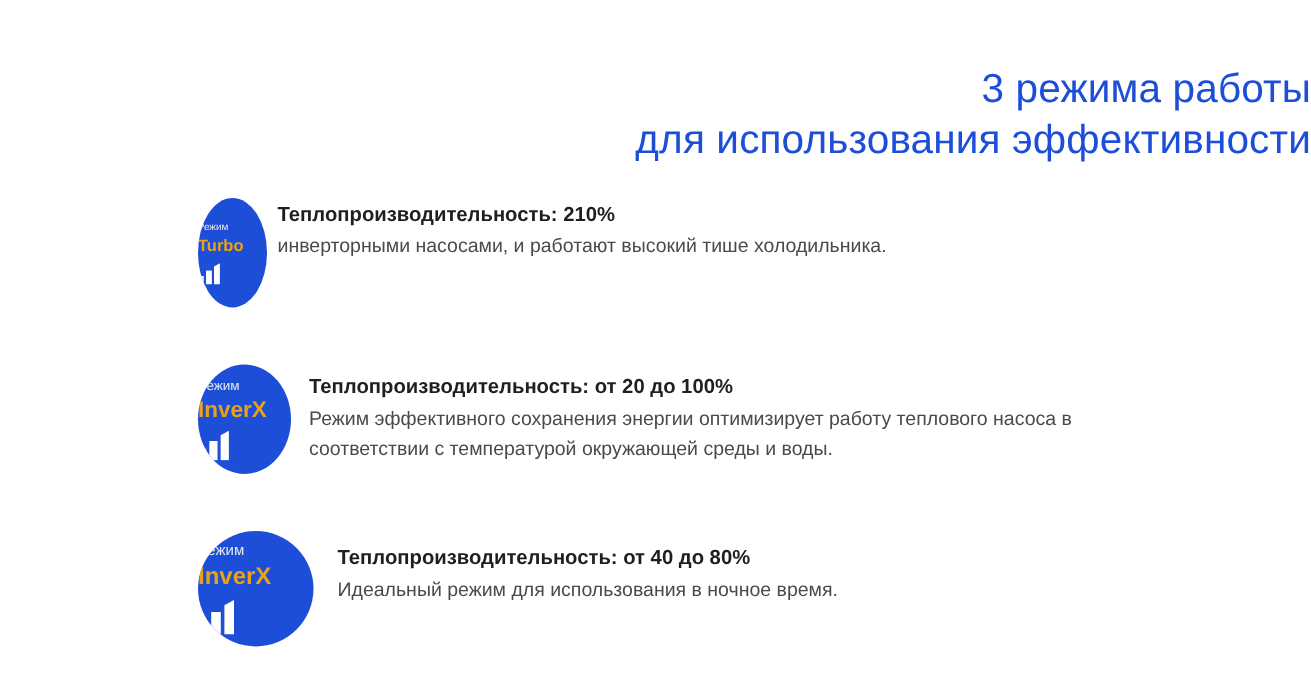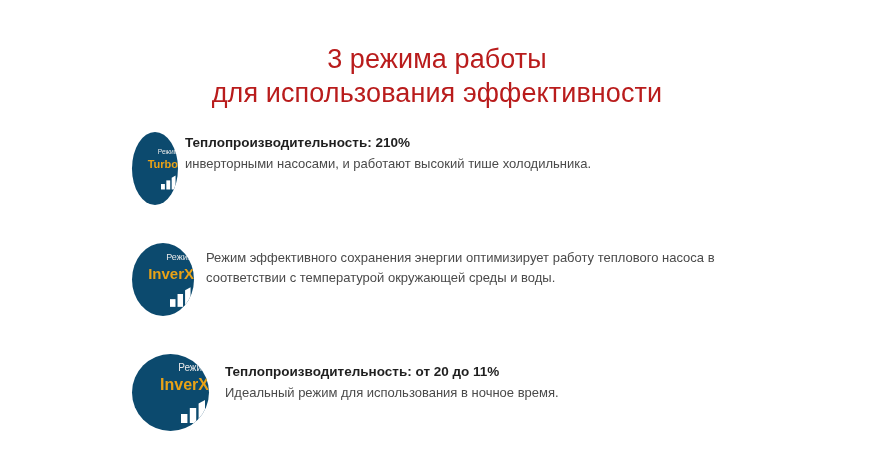--- a/index.html
+++ b/index.html
@@ -12,25 +12,25 @@
     width: 874px;
     height: 453px;
     overflow: hidden;
     font-family: "Liberation Sans", "DejaVu Sans", sans-serif;
     color: #3a3a3a;
     position: relative;
   }
 
   
   .page-title {
-    text-align: center;
+    text-align: right;
     font-size: 27px;
     line-height: 34px;
     font-weight: 400;
-    color: #b91c1c;
+    color: #1d4ed8;
     padding-top: 24px;
     letter-spacing: 0.1px;
   }
   .page-title .title-line {
     display: block;
     white-space: nowrap;
   }
 
   
   .modes {
@@ -42,26 +42,26 @@
     display: flex;
     align-items: flex-start;
   }
   .mode-row--turbo   { margin-top: 0px;  }
   .mode-row--smart   { margin-top: 38px; }
   .mode-row--silence { margin-top: 38px; }
 
   
   .badge {
     flex: 0 0 auto;
-    background: #0c4a6e;
+    background: #1d4ed8;
     border-radius: 50%;
     color: #ffffff;
     display: flex;
     flex-direction: column;
-    align-items: flex-end;
+    align-items: flex-start;
     justify-content: center;
     box-sizing: border-box;
     overflow: hidden;
   }
   .badge-word {
     color: #e9e9e9;
     font-weight: 400;
     line-height: 1;
     white-space: nowrap;
   }
@@ -171,40 +171,41 @@
       <span class="badge-name">InverX</span>
       <span class="badge-bars">
         <svg viewBox="0 0 28 23" width="100%" height="100%" aria-hidden="true">
           <rect x="0" y="14" width="6.4" height="9" fill="#ffffff"></rect>
           <rect x="8.8" y="8" width="6.4" height="15" fill="#ffffff"></rect>
           <polygon points="17.6,23 17.6,3.5 24,0 24,23" fill="#ffffff"></polygon>
         </svg>
       </span>
     </div>
     <div class="mode-text">
+      <p class="mode-heading">Теплопроизводительность: от 20 до 100%</p>
       <p class="mode-body">
         <span class="body-line">Режим эффективного сохранения энергии оптимизирует работу теплового насоса в</span>
         <span class="body-line">соответствии с температурой окружающей среды и воды.</span>
       </p>
     </div>
   </div>
 
   <div class="mode-row mode-row--silence">
     <div class="badge badge--silence">
       <span class="badge-word">Режим</span>
       <span class="badge-name">InverX</span>
       <span class="badge-bars">
         <svg viewBox="0 0 28 23" width="100%" height="100%" aria-hidden="true">
           <rect x="0" y="14" width="6.4" height="9" fill="#ffffff"></rect>
           <rect x="8.8" y="8" width="6.4" height="15" fill="#ffffff"></rect>
           <polygon points="17.6,23 17.6,3.5 24,0 24,23" fill="#ffffff"></polygon>
         </svg>
       </span>
     </div>
     <div class="mode-text">
-      <p class="mode-heading">Теплопроизводительность: от 20 до 11%</p>
+      <p class="mode-heading">Теплопроизводительность: от 40 до 80%</p>
       <p class="mode-body">
         <span class="body-line">Идеальный режим для использования в ночное время.</span>
       </p>
     </div>
   </div>
 
 </div>
 
 </body></html>

